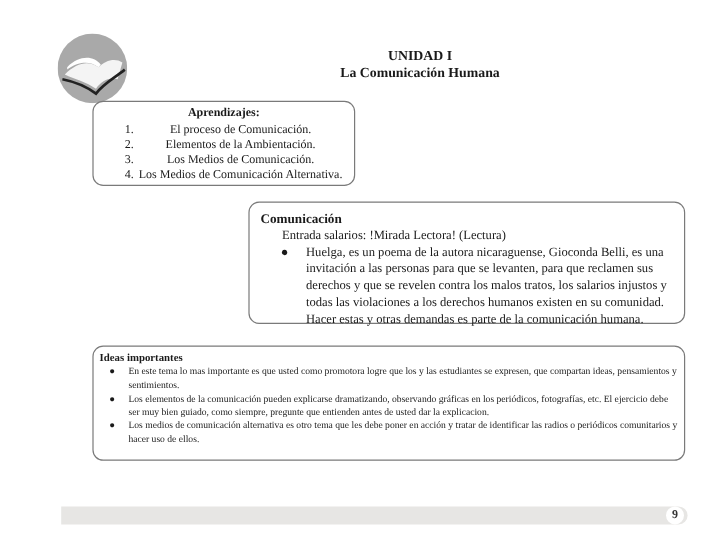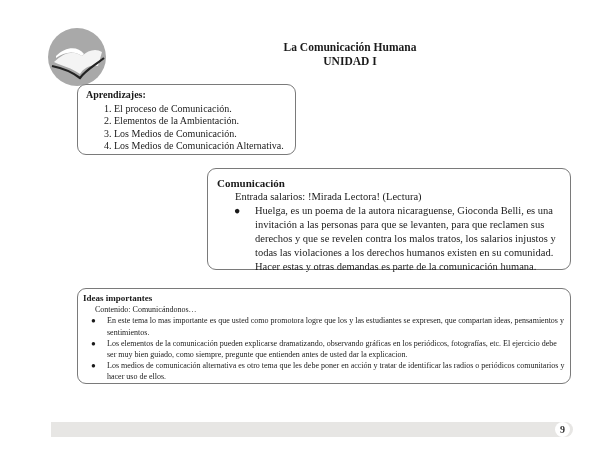--- a/index.html
+++ b/index.html
@@ -4,21 +4,21 @@
 <style>
   html, body { margin: 0; padding: 0; background: #ffffff; }
   body { width: 600px; height: 460px; position: relative; overflow: hidden;
          font-family: "DejaVu Serif", "Liberation Serif", serif; color: #1a1a1a; }
   .logo { position: absolute; left: 48px; top: 28px; width: 58px; height: 58px; }
   .header { position: absolute; left: 200px; top: 40px; width: 300px; text-align: center;
             font-family: "Liberation Serif", serif; font-weight: bold; font-size: 11.5px; line-height: 14px; }
   .box { position: absolute; border: 1.6px solid #7a7a7a; border-radius: 9px; background: #fff;
          box-sizing: border-box; font-family: "Liberation Serif", serif; }
   .box h3 { margin: 0; font-weight: bold; }
-  #box1 { left: 77px; top: 84px; width: 219px; height: 71px; padding: 4px 8px; font-size: 10px; line-height: 12.5px; }
+  #box1 { left: 77px; top: 84px; width: 219px; height: 71px; padding: 4px 8px; font-size: 10px; line-height: 12.5px; text-align: center; }
   #box1 ol { margin: 1px 0 0 0; padding-left: 28px; }
   #box1 li { padding-left: 0; }
   #box2 { left: 207px; top: 168px; width: 364px; height: 102px; padding: 7px 9px; font-size: 10.5px; line-height: 14px; }
   #box2 .sub { padding-left: 18px; }
   #box2 ul { margin: 0; padding-left: 38px; list-style: none; }
   #box2 li { position: relative; }
   #box2 li .bullet { position: absolute; left: -21px; top: 0; }
   #box3 { left: 77px; top: 288px; width: 494px; height: 96px; padding: 4px 5px; font-size: 8px; line-height: 11.2px; }
   #box3 .sub { padding-left: 12px; }
   #box3 ul { margin: 0; padding-left: 24px; list-style: none; }
@@ -34,22 +34,22 @@
 <div class="logo">
   <svg width="58" height="58" viewBox="0 0 58 58">
     <circle cx="29" cy="29" r="29" fill="#a9a9a9"></circle>
     <path d="M6 34 C16 24, 26 22, 34 28 C40 22, 48 20, 54 24 L50 38 C42 36, 36 40, 32 46 C24 40, 14 38, 6 34 Z" fill="#f4f4f4"></path>
     <path d="M8 28 C18 18, 30 18, 36 26 L34 28 C26 22, 16 24, 8 30 Z" fill="#ffffff"></path>
     <path d="M4 38 C14 40, 24 44, 32 50 C38 42, 46 38, 56 30" fill="none" stroke="#222" stroke-width="2.2"></path>
   </svg>
 </div>
 
 <div class="header">
+  <div>UNIDAD I</div>
   <div>La Comunicación Humana</div>
-  <div>UNIDAD I</div>
 </div>
 
 <div class="box" id="box1">
   <h3 style="font-size:10px;">Aprendizajes:</h3>
   <ol>
     <li>El proceso de Comunicación.</li>
     <li>Elementos de la Ambientación.</li>
     <li>Los Medios de Comunicación.</li>
     <li>Los Medios de Comunicación Alternativa.</li>
   </ol>
@@ -61,21 +61,20 @@
   <ul>
     <li>
       <span class="bullet">●</span>
       <span>Huelga, es un poema de la autora nicaraguense, Gioconda Belli, es una invitación a las personas para que se levanten, para que reclamen sus derechos y que se revelen contra los malos tratos, los salarios injustos y todas las violaciones a los derechos humanos existen en su comunidad. Hacer estas y otras demandas es parte de la comunicación humana.</span>
     </li>
   </ul>
 </div>
 
 <div class="box" id="box3">
   <h3 style="font-size:9px;">Ideas importantes</h3>
-  <div class="sub">Contenido: Comunicándonos…</div>
   <ul>
     <li>
       <span class="bullet">●</span>
       <span>En este tema lo mas importante es que usted como promotora logre que los y las estudiantes se expresen, que compartan ideas, pensamientos y sentimientos.</span>
     </li>
     <li>
       <span class="bullet">●</span>
       <span>Los elementos de la comunicación pueden explicarse dramatizando, observando gráficas en los periódicos, fotografías, etc. El ejercicio debe ser muy bien guiado, como siempre, pregunte que entienden antes de usted dar la explicacion.</span>
     </li>
     <li>

